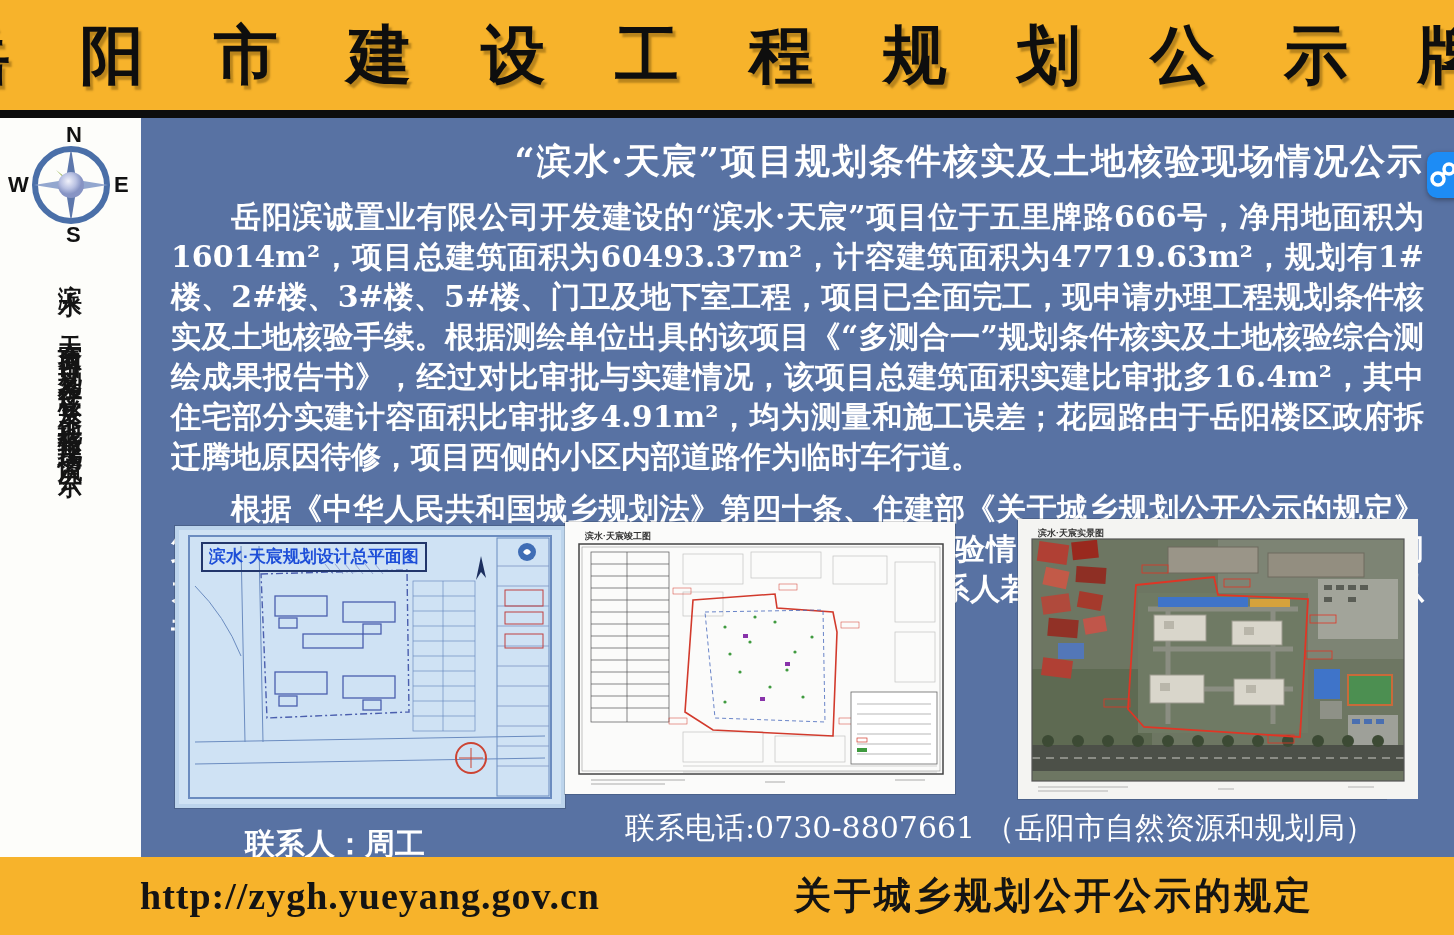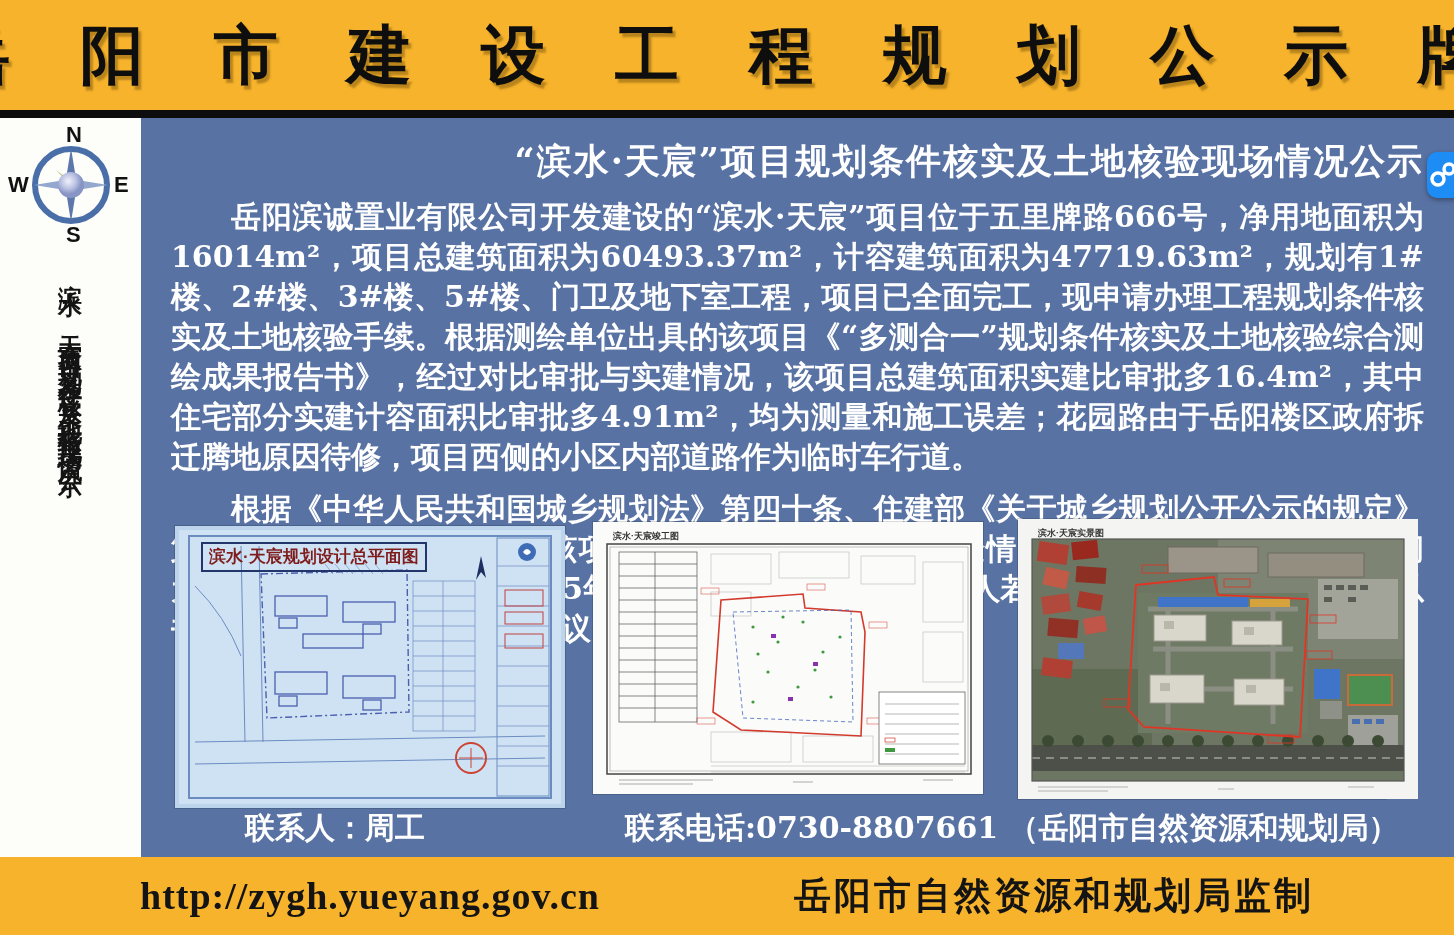--- a/index.html
+++ b/index.html
@@ -38,35 +38,35 @@
     margin:20px 30px 0;text-align:right;color:#fff;font-size:35px;font-weight:800;
     font-family:"DejaVu Serif",serif;letter-spacing:2px;
   }
   .para{
     margin:12px 30px 0;color:#fff;font-size:30px;line-height:40px;font-weight:600;
     text-indent:2em;text-align:justify;font-family:"DejaVu Serif",serif;
   }
   
   .panel{position:absolute;box-shadow:0 0 0 1px rgba(0,0,0,.15);}
   .panel-1{left:34px;top:408px;width:390px;height:282px;background:#bcd4ec;}
-  .panel-2{left:452px;top:404px;width:390px;height:272px;background:#bef264;}
+  .panel-2{left:424px;top:404px;width:390px;height:272px;background:#bef264;}
   .panel-3{left:877px;top:401px;width:368px;height:280px;background:#f4f4f2;}
   .panel svg{position:absolute;left:0;top:0;}
   .bp-title{
-    position:absolute;left:26px;top:16px;color:#7f1d1d;font-weight:800;font-size:17px;
+    position:absolute;left:26px;top:16px;color:#1d4ed8;font-weight:800;font-size:17px;
     font-family:"Liberation Sans",sans-serif;border:2px solid #22366b;padding:1px 6px 2px;
   }
   .tiny-title{
     position:absolute;left:20px;top:8px;color:#333;font-weight:700;font-size:9px;
     font-family:"Liberation Sans",sans-serif;
   }
   
   .contact{position:absolute;left:0;top:690px;width:100%;height:44px;color:#fff;}
-  .contact-person{position:absolute;left:104px;top:0;font-size:30px;font-weight:800;font-family:"DejaVu Serif",serif;}
-  .contact-phone{position:absolute;left:484px;top:0;font-size:30px;font-weight:700;font-family:"DejaVu Serif",serif;}
+  .contact-person{position:absolute;left:104px;top:16px;font-size:30px;font-weight:800;font-family:"DejaVu Serif",serif;}
+  .contact-phone{position:absolute;left:484px;top:0;font-size:30px;font-weight:400;font-family:"DejaVu Serif",serif;}
   
   .footer{
     position:absolute;left:0;top:857px;width:100%;height:78px;background:#F7B32B;
     display:flex;align-items:center;justify-content:space-between;padding:4px 140px;
   }
   .footer-url{font-family:"Liberation Serif",serif;font-size:38px;font-weight:700;color:#141414;letter-spacing:1px;}
   .footer-issuer{font-family:"DejaVu Serif",serif;font-size:37px;font-weight:800;color:#141414;letter-spacing:3px;}
   
   .float-btn{
     position:absolute;right:-9px;top:152px;width:36px;height:46px;border-radius:10px;
@@ -388,21 +388,21 @@
     </div>
 
     <div class="contact">
       <span class="contact-person">联系人：周工</span>
       <span class="contact-phone">联系电话:0730-8807661 （岳阳市自然资源和规划局）</span>
     </div>
   </div>
 
   <div class="footer">
     <span class="footer-url">http://zygh.yueyang.gov.cn</span>
-    <span class="footer-issuer">岳阳市自然资源和规划局监制</span>
+    <span class="footer-issuer">关于城乡规划公开公示的规定</span>
   </div>
 
   <div class="float-btn">
     <svg width="36" height="46" viewBox="0 0 36 46">
       <circle cx="11" cy="27" r="6" fill="none" stroke="#fff" stroke-width="3.5"></circle>
       <circle cx="22" cy="17" r="5" fill="none" stroke="#fff" stroke-width="3.5"></circle>
       <line x1="15" y1="23" x2="19" y2="20" stroke="#fff" stroke-width="3.5"></line>
     </svg>
   </div>
 

